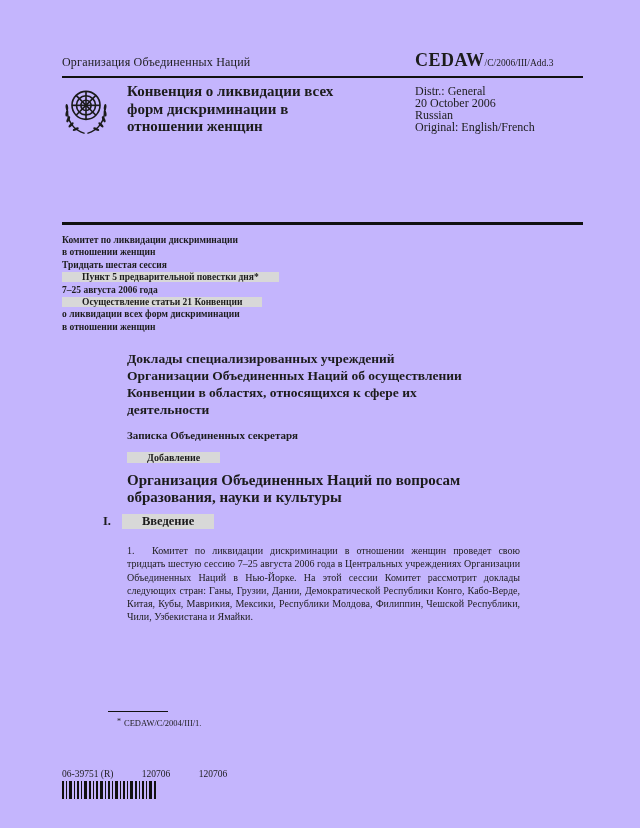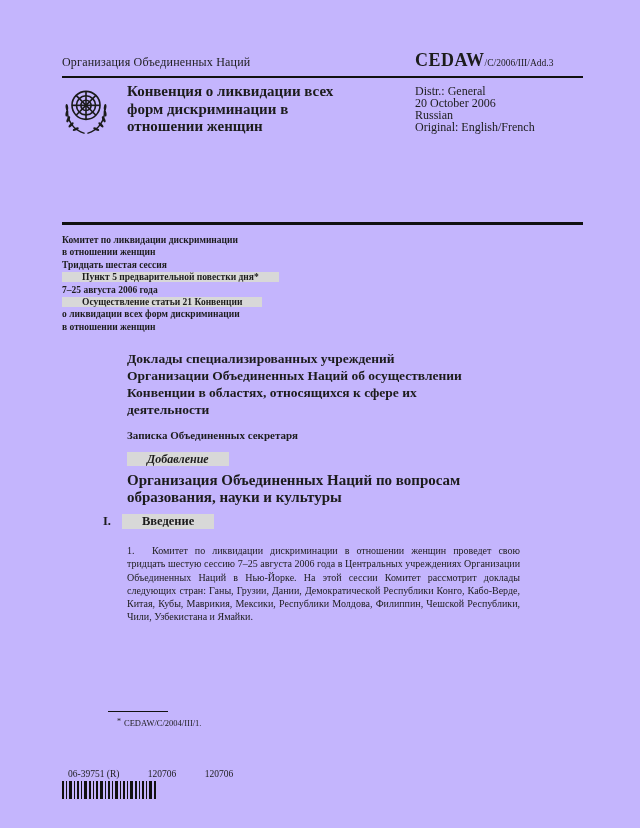--- a/index.html
+++ b/index.html
@@ -30,39 +30,39 @@
   .conv-title { left: 127px; top: 83px; font-size: 15px; font-weight: bold; line-height: 17.5px; }
   .distr { left: 415px; top: 85px; font-size: 12px; line-height: 12px; }
 
   
   .committee { left: 62px; top: 234px; font-size: 9.5px; font-weight: bold; line-height: 12.4px; }
   .hl { background: #d8d8d8; padding: 0 20px; }
 
   
   .main-title { left: 127px; top: 350px; font-size: 13.5px; font-weight: bold; line-height: 17px; }
   .note-title { left: 127px; top: 429px; font-size: 11px; font-weight: bold; }
-  .addendum { left: 127px; top: 452px; font-size: 12px; font-weight: bold; font-style: italic; }
+  .addendum { left: 127px; top: 452px; font-size: 10px; font-weight: bold; }
   .org-title { left: 127px; top: 472px; font-size: 15px; font-weight: bold; line-height: 17px; }
   .section-heading { left: 103px; top: 514px; font-size: 12.5px; font-weight: bold; display: flex; }
   .section-heading .sec-num { margin-right: 11px; }
 
   .para {
     left: 127px; top: 544px; width: 393px;
     font-size: 10px; line-height: 13.3px;
     text-align: justify; margin: 0;
   }
   .para .pnum { display: inline-block; width: 25px; }
 
   
   .fn-rule { left: 108px; top: 711px; width: 60px; height: 1px; background: #111; }
   .fn-text { left: 117px; top: 717px; font-size: 8.5px; }
   .fn-text .fn-ref { font-size: 8px; vertical-align: 2px; margin-right: 3px; }
 
   
-  .footer-codes { left: 68px; top: 769px; font-size: 9.5px; white-space: nowrap; text-align: right; }
+  .footer-codes { left: 62px; top: 769px; font-size: 9.5px; white-space: nowrap; text-align: right; }
   .footer-codes .gap { margin-left: 26px; }
   .barcode { left: 62px; top: 781px; }
 </style>
 </head>
 <body>
 
 <div class="page">
 
   <div class="abs org-name">Организация Объединенных Наций</div>
 

